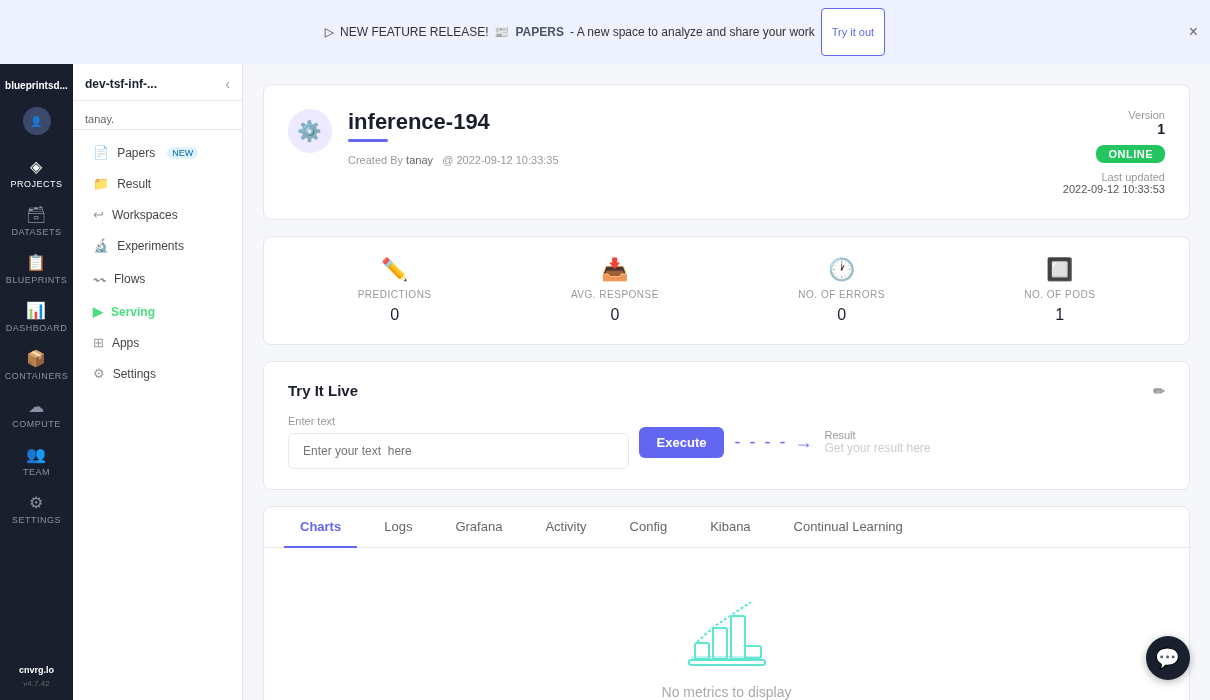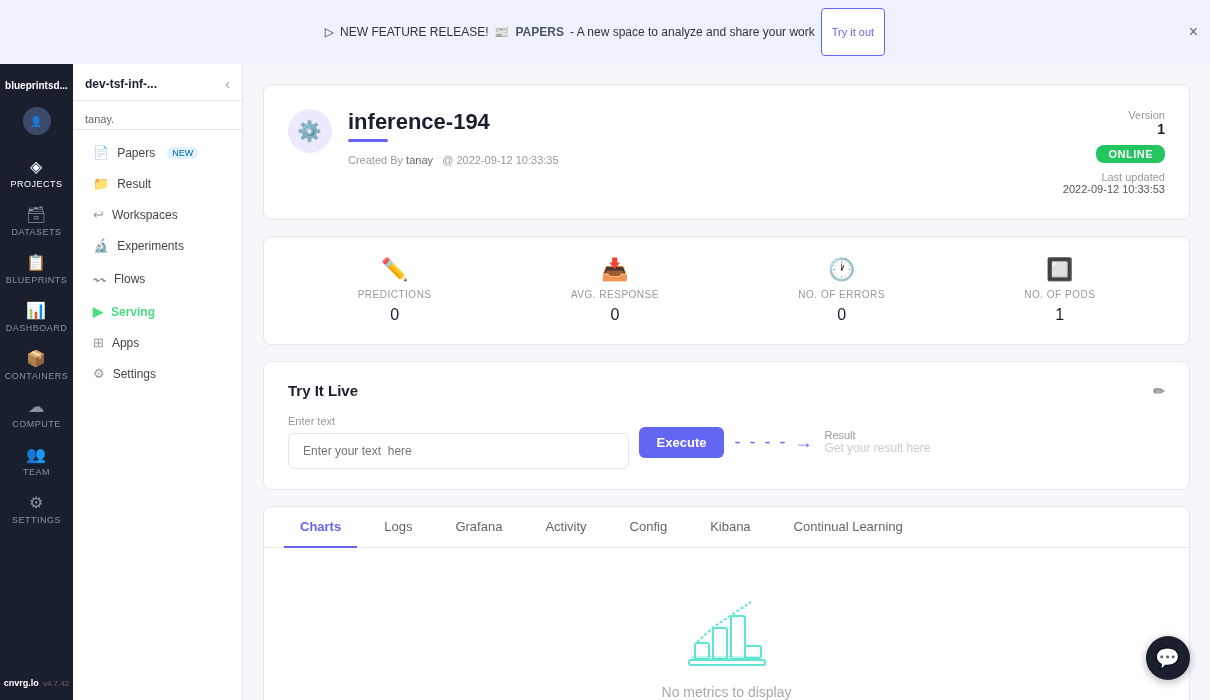--- a/index.html
+++ b/index.html
@@ -85,20 +85,21 @@
       color: #8892a4;
       font-size: 9px;
       text-transform: uppercase;
       letter-spacing: 0.5px;
     }
     .nav-item.active { color: #fff; }
     .nav-item .nav-icon { font-size: 16px; margin-bottom: 1px; }
     .sidebar-bottom {
       margin-top: auto;
       display: flex;
+      flex-direction: column;
       align-items: center;
       gap: 4px;
     }
     .cnvrg-logo {
       color: #fff;
       font-size: 9px;
       font-weight: 700;
       text-align: center;
     }
     .version-text { color: #666; font-size: 8px; }

